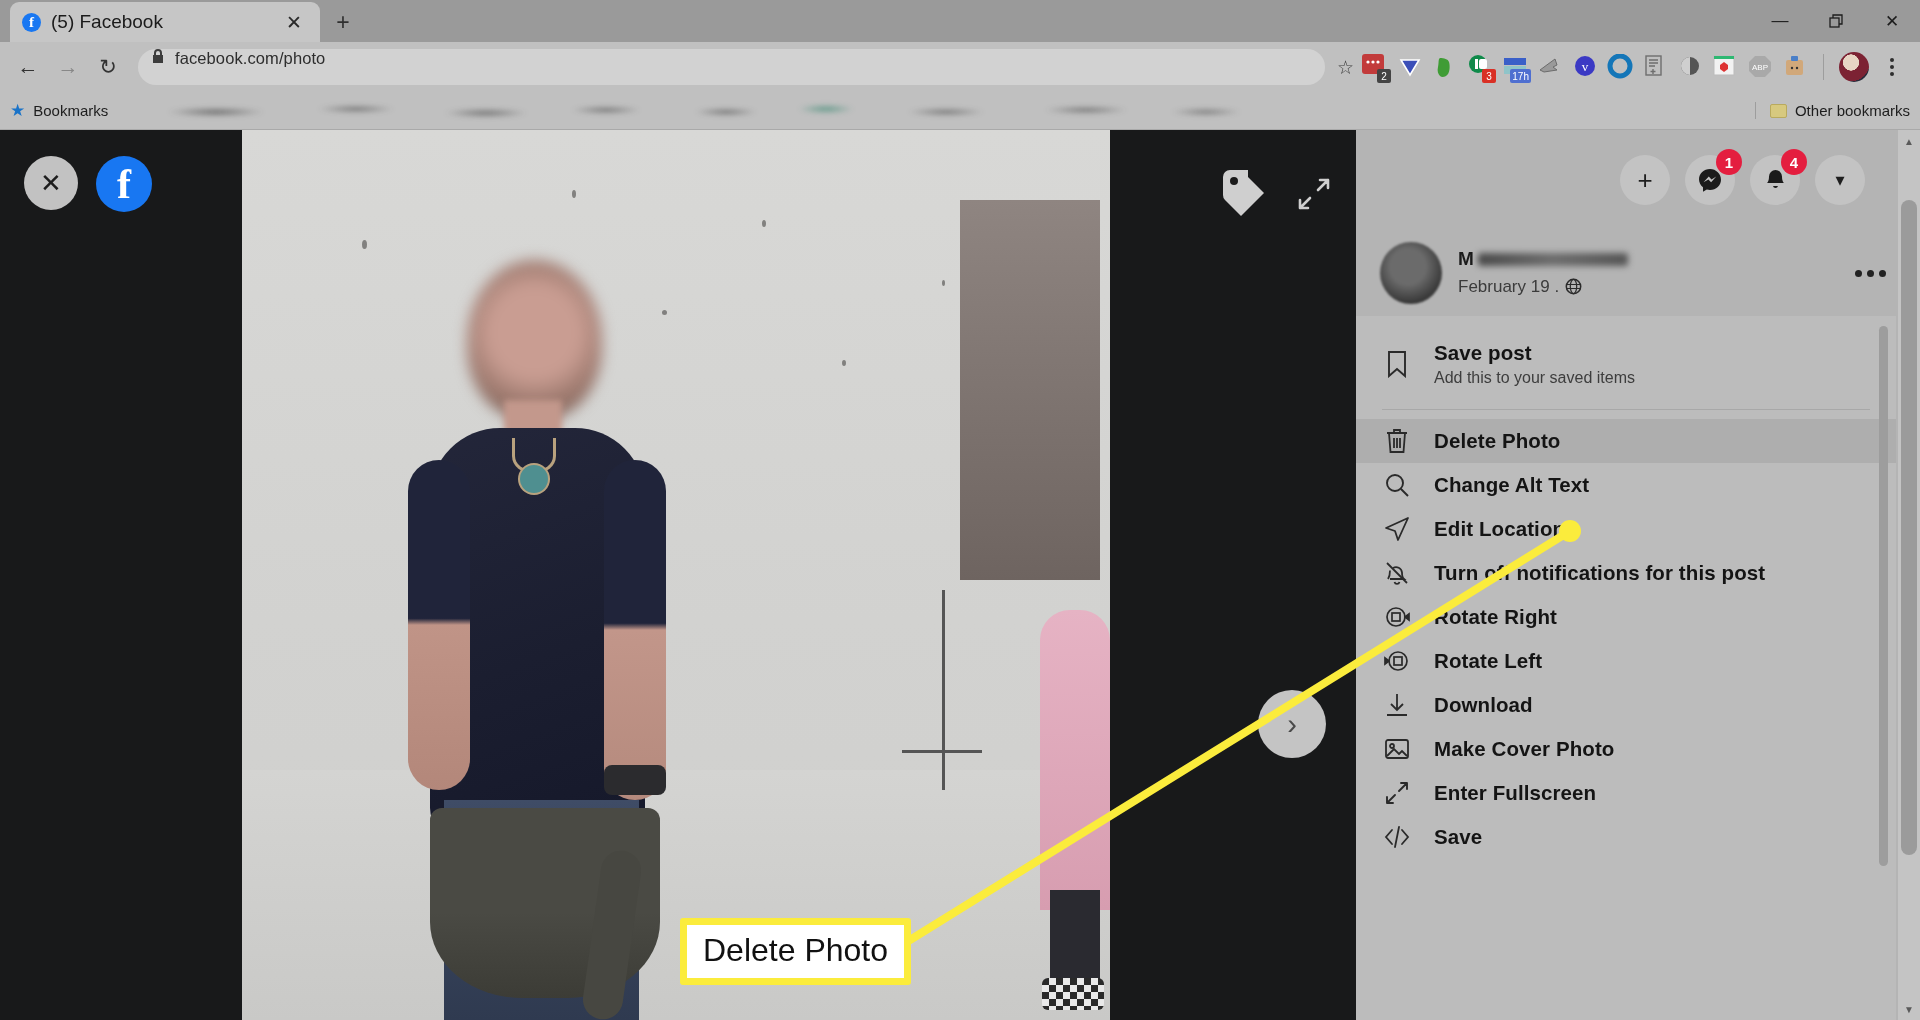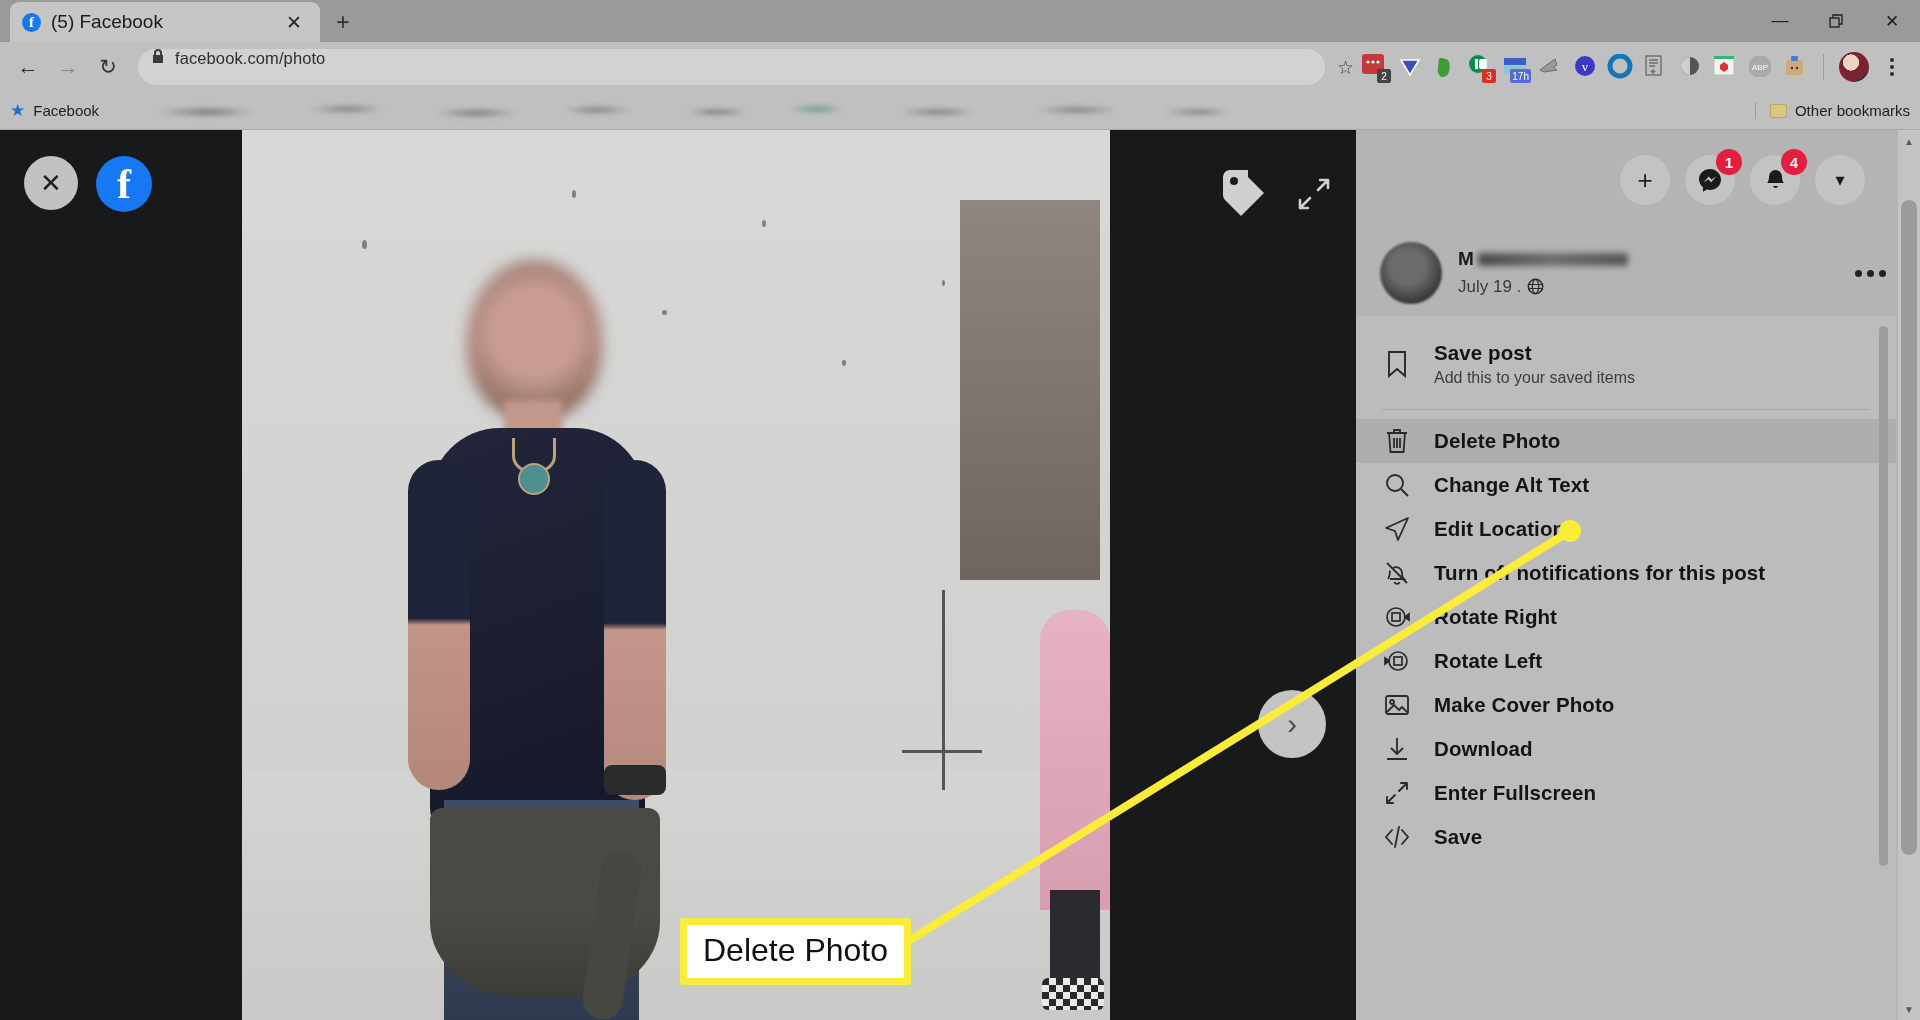--- a/index.html
+++ b/index.html
@@ -415,21 +415,21 @@
       <div class="kebab">
           <i></i>
           <i></i>
           <i></i>
         </div>
     </div>
   </div>
 
   <div class="bookmarkbar">
     <span class="bm-star">★</span>
-    <span class="bm-label">Facebook</span>
+    <span class="bm-label">Bookmarks</span>
     <div class="bm-blur"></div>
     <div class="bm-right">
       <span class="folder-icon"></span>
       <span class="bm-label">Other bookmarks</span>
     </div>
   </div>
 
   <div class="page">
 
     <div class="viewer-left">
@@ -519,21 +519,21 @@
       </div>
 
       <div class="post-header">
         <div class="post-avatar"></div>
         <div class="post-meta">
           <div class="post-name">
             <span>M</span>
             <span class="name-blur"></span>
           </div>
           <div class="post-date">
-            <span>July 19 .</span>
+            <span>February 19 .</span>
             <svg width="17" height="17" viewBox="0 0 17 17">
                 <circle cx="8.5" cy="8.5" r="7.2" fill="none" stroke="#2b2b2b" stroke-width="1.5"></circle>
                 <ellipse cx="8.5" cy="8.5" rx="3.2" ry="7.2" fill="none" stroke="#2b2b2b" stroke-width="1.2"></ellipse>
                 <path d="M1.6 6.5h13.8M1.6 10.5h13.8" stroke="#2b2b2b" stroke-width="1.1"></path>
               </svg>
           </div>
         </div>
         <div class="post-dots">
             <i></i>
             <i></i>
@@ -627,39 +627,39 @@
                 <path d="M5 13l-4-3v6z" fill="#2a2a2a"></path>
               </svg>
           </span>
           <span class="mi-text">
               <span class="mi-label">Rotate Left</span>
             </span>
         </div>
 
         <div class="menu-item">
           <span class="mi-icon">
+            <svg width="26" height="26" viewBox="0 0 26 26" fill="none" stroke="#2a2a2a" stroke-width="1.8">
+                <path d="M13 2v15M7 12l6 6 6-6M3 23h20"></path>
+              </svg>
+          </span>
+          <span class="mi-text">
+              <span class="mi-label">Download</span>
+            </span>
+        </div>
+
+        <div class="menu-item">
+          <span class="mi-icon">
             <svg width="26" height="24" viewBox="0 0 26 24" fill="none" stroke="#2a2a2a" stroke-width="1.8">
                 <rect x="2" y="3" width="22" height="18" rx="2"></rect>
                 <circle cx="8" cy="9" r="2"></circle>
                 <path d="M3 19l7-7 5 5 3-3 5 5"></path>
               </svg>
           </span>
           <span class="mi-text">
               <span class="mi-label">Make Cover Photo</span>
-            </span>
-        </div>
-
-        <div class="menu-item">
-          <span class="mi-icon">
-            <svg width="26" height="26" viewBox="0 0 26 26" fill="none" stroke="#2a2a2a" stroke-width="1.8">
-                <path d="M13 2v15M7 12l6 6 6-6M3 23h20"></path>
-              </svg>
-          </span>
-          <span class="mi-text">
-              <span class="mi-label">Download</span>
             </span>
         </div>
 
         <div class="menu-item">
           <span class="mi-icon">
             <svg width="26" height="26" viewBox="0 0 26 26" fill="none" stroke="#2a2a2a" stroke-width="1.9" stroke-linecap="round">
                 <path d="M23 3L15 11M23 3h-6M23 3v6"></path>
                 <path d="M3 23l8-8M3 23h6M3 23v-6"></path>
               </svg>
           </span>

